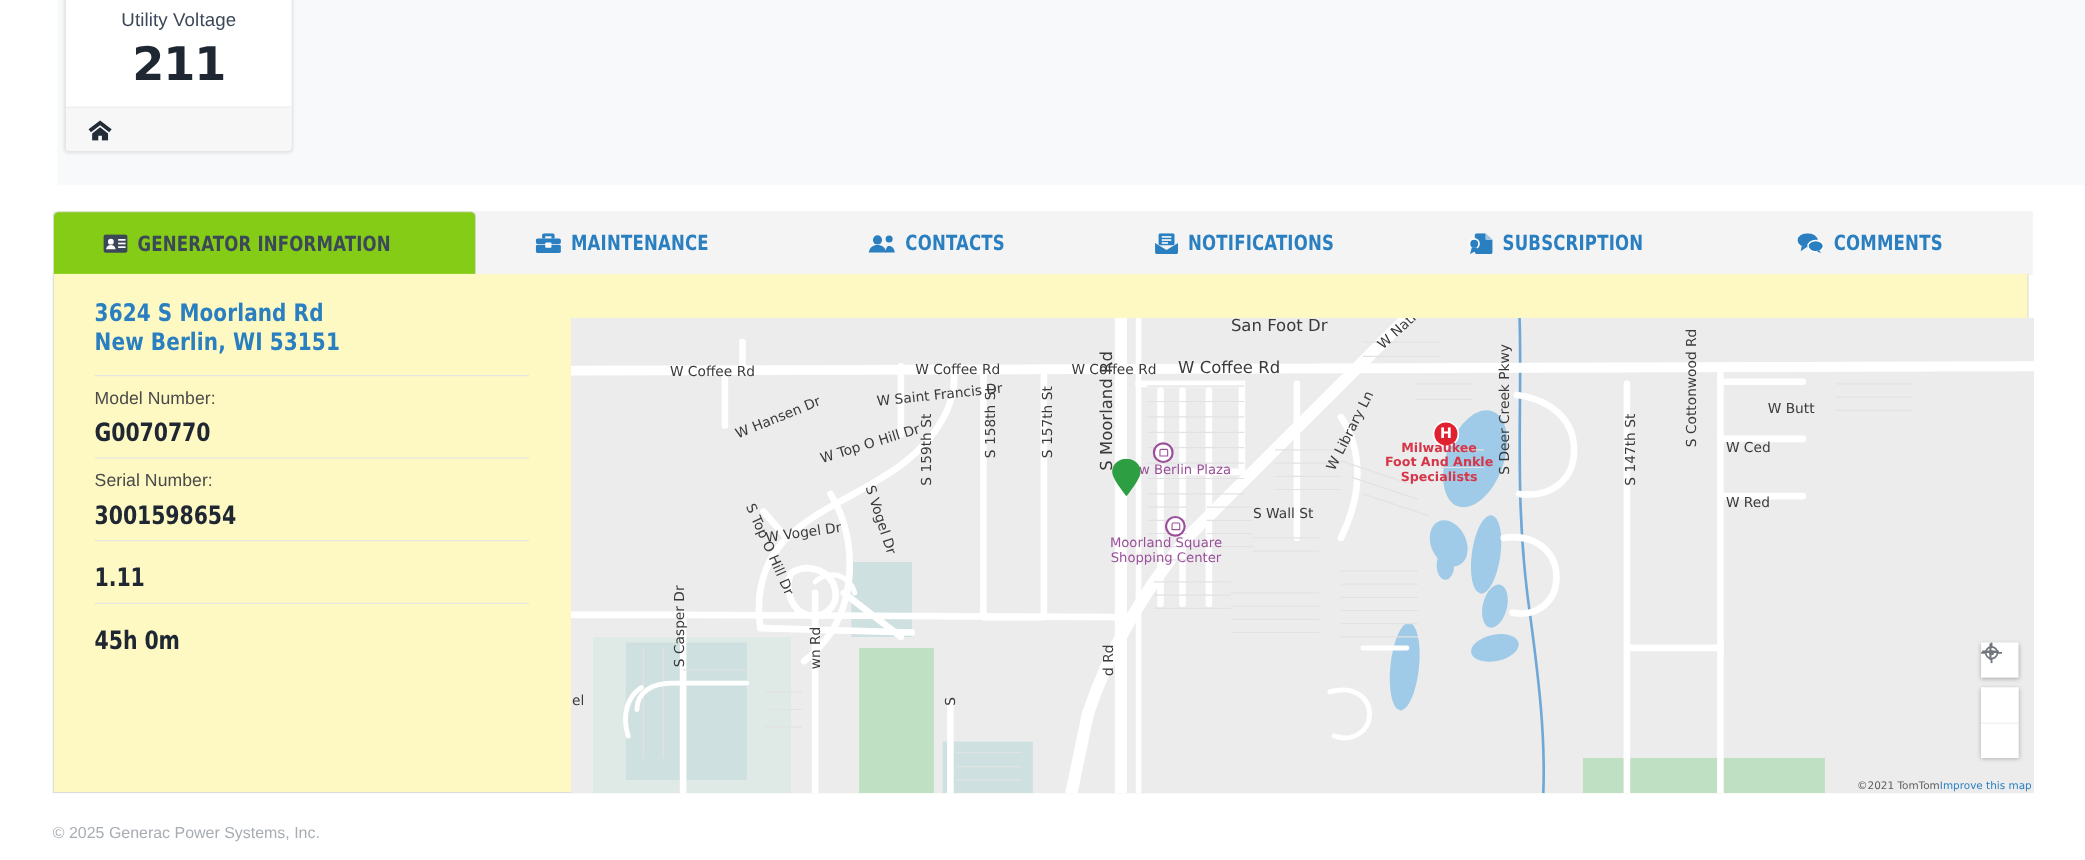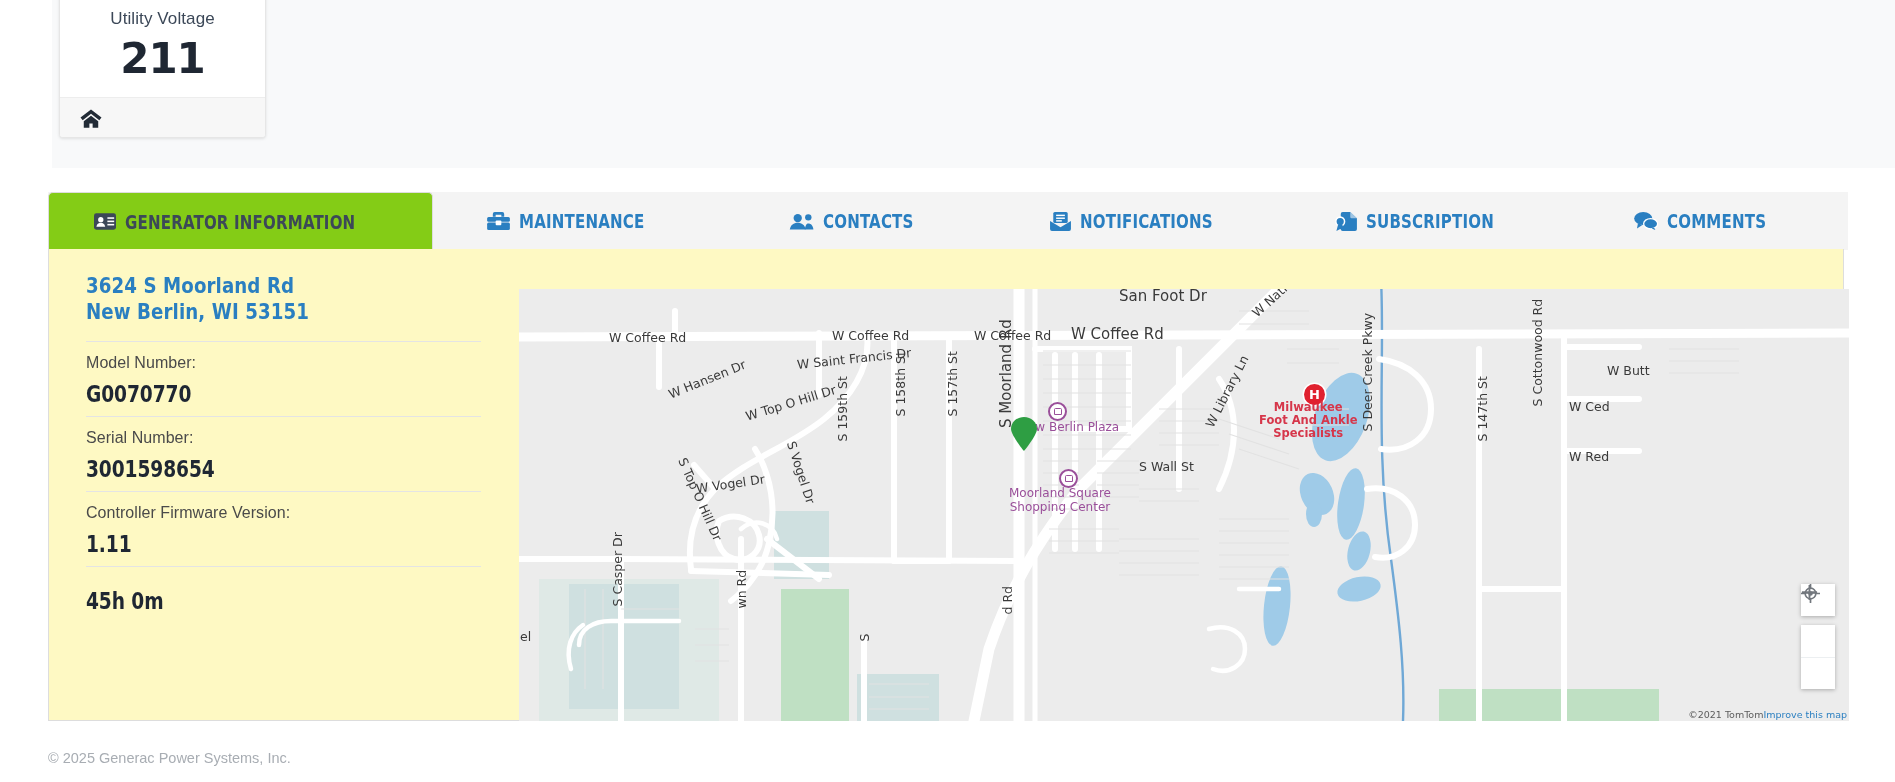--- a/index.html
+++ b/index.html
@@ -298,21 +298,20 @@
     <div id="info-rows">
         <div class="info-row">
           <div class="info-label">Model Number:</div>
           <div class="info-value">G0070770</div>
         </div>
         <div class="info-row">
           <div class="info-label">Serial Number:</div>
           <div class="info-value">3001598654</div>
         </div>
         <div class="info-row">
-          <div class="info-label">Controller Firmware Version:</div>
           <div class="info-value">1.11</div>
         </div>
         <div class="info-row">
           <div class="info-value">45h 0m</div>
         </div>
       </div>
   </div>
 
   <div class="map">
 

